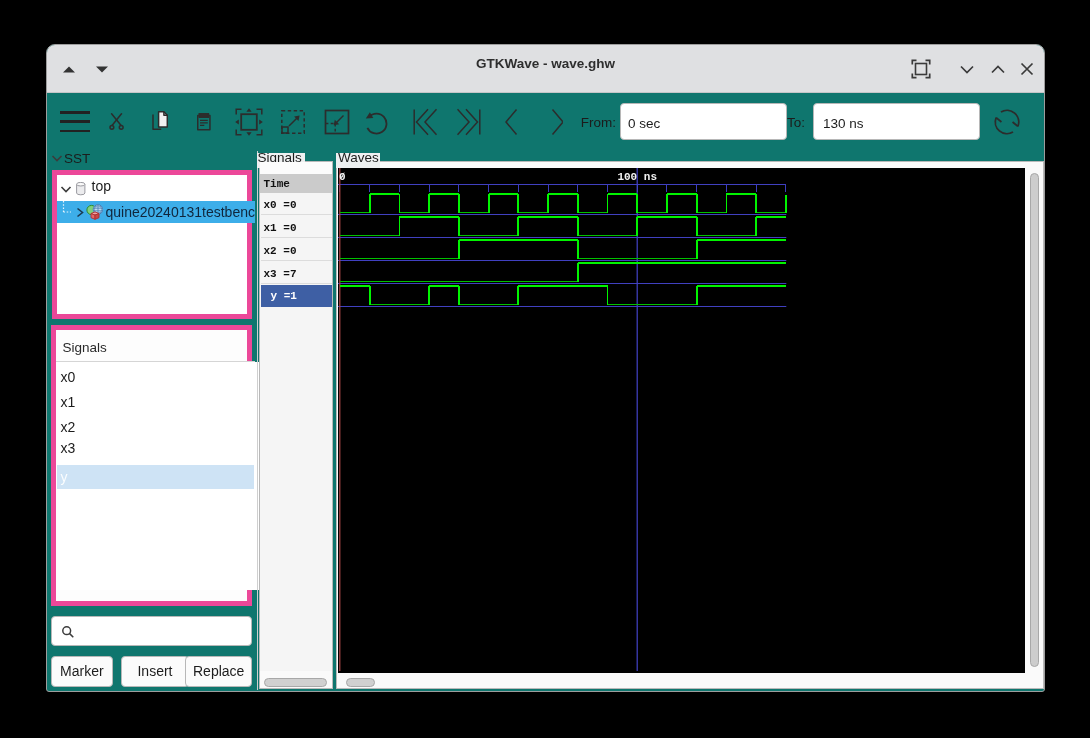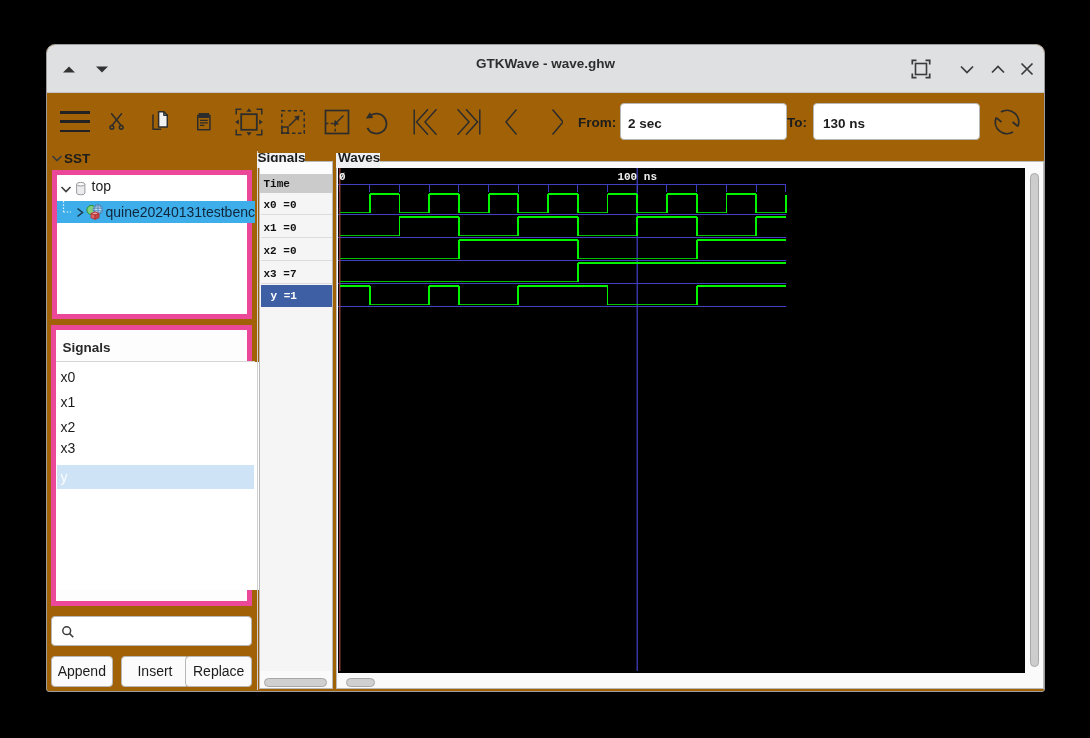--- a/index.html
+++ b/index.html
@@ -1,20 +1,20 @@
 <!DOCTYPE html>
 <html><head><meta charset="utf-8"><style>
 * { margin:0; padding:0; box-sizing:border-box; }
 body { width:1090px; height:738px; background:#000; font-family:"Liberation Sans",sans-serif; position:relative; overflow:hidden; }
-#win { position:absolute; left:46px; top:44px; width:999px; height:648px; background:#a16207; border:1px solid #9d9d9d; border-radius:9px 9px 3px 3px; }
+#win { position:absolute; left:46px; top:44px; width:999px; height:648px; background:#0f766e; border:1px solid #9d9d9d; border-radius:9px 9px 3px 3px; }
 #titlebar { position:absolute; left:0; top:0; width:100%; height:48px; background:#dfe0e2; border-bottom:1px solid #c5c6c8; border-radius:8px 8px 0 0; }
 .ttl { position:absolute; left:0; width:100%; text-align:center; top:10.5px; font-size:13.5px; font-weight:bold; color:#2e2e2e; }
 .sub { position:absolute; left:0; width:100%; text-align:center; top:29px; font-size:11.5px; color:#8e8e8e; }
 .abs { position:absolute; }
-.lbl { font-size:13.5px; color:#1c1c1c;font-weight:bold; }
+.lbl { font-size:13.5px; color:#1c1c1c; }
 .box { position:absolute; background:#fff; border:5px solid #ec4899; }
 .btn { position:absolute; top:611px; height:31px; background:#fbfbfb; border:1px solid #b7b7b7; border-radius:4px; font-size:14px; color:#1c1c1c; text-align:center; line-height:29px; }
 .entry { position:absolute; background:#fff; border:1px solid #b7b7b7; border-radius:4px; }
 .wtxt { font-family:"Liberation Mono",monospace; font-size:11px; fill:#f2f2f2; font-weight:bold; }
 .mrow { position:absolute; width:71px; height:23px; font-family:"Liberation Mono",monospace; font-size:11px; font-weight:bold; color:#111; line-height:23px; }
 .chev { stroke:#3c3c3c; stroke-width:1.6; fill:none; }
 </style></head>
 <body>
 <div id="win">
  <div id="titlebar">
@@ -138,21 +138,21 @@
         <path d="M13.5 1.5 L3 14 L13.5 26.5"></path>
       </g>
     </svg>
  <svg width="17" height="28" viewBox="0 0 17 28" style="position:absolute;left:499px;top:63px">
       <g stroke="#2c2c2c" stroke-width="1.5" fill="none">
         <path d="M6.5 1.5 L17 14 L6.5 26.5"></path>
       </g>
     </svg>
  <div class="abs lbl" style="left:531px;top:70px;width:38px;text-align:right">From:</div>
  <div class="entry" style="left:572.5px;top:58px;width:167px;height:37px"></div>
- <div class="abs lbl" style="left:581px;top:70.5px">2 sec</div>
+ <div class="abs lbl" style="left:581px;top:70.5px">0 sec</div>
  <div class="abs lbl" style="left:740px;top:70px">To:</div>
  <div class="entry" style="left:766px;top:58px;width:167px;height:37px"></div>
  <div class="abs lbl" style="left:776px;top:70.5px">130 ns</div>
  <svg width="28" height="28" viewBox="0 0 28 28" style="position:absolute;left:946px;top:63px">
       <g stroke="#2c2c2c" stroke-width="1.8" fill="none">
         <path d="M7.97 3.97 A11.7 11.7 0 0 1 24.85 18.38"></path>
         <path d="M19.55 13.98 L24.85 18.38"></path>
         <path d="M20.03 24.03 A11.7 11.7 0 0 1 3.15 9.62"></path>
         <path d="M8.45 14.02 L3.15 9.62"></path>
       </g>
@@ -211,21 +211,21 @@
  </div>
 
  <div class="entry" style="left:4px;top:570.5px;width:200.5px;height:30.5px"></div>
  <svg width="15" height="15" viewBox="0 0 15 15" style="position:absolute;left:13px;top:579px">
       <g stroke="#3c3c3c" stroke-width="1.5" fill="none">
         <circle cx="6.7" cy="6.7" r="3.9"></circle>
         <path d="M9.6 9.6 L13.3 13.3"></path>
       </g>
     </svg>
 
- <div class="btn" style="left:4px;width:61.6px">Append</div>
+ <div class="btn" style="left:4px;width:61.6px">Marker</div>
  <div class="btn" style="left:74px;width:68px">Insert</div>
  <div class="btn" style="left:138.4px;width:66.6px">Replace</div>
 
  <div class="abs" style="left:209.5px;top:106px;width:1px;height:539px;background:#cfcfcf"></div>
 
  <div class="abs" style="left:211.5px;top:116px;width:74px;height:528px;border:1px solid #b9b9b9;background:#fafafa"></div>
  <div class="abs" style="left:210px;top:108px;width:47.5px;height:15px;background:#eef0f1"></div>
  <div class="abs lbl" style="left:210.5px;top:105px">Signals</div>
  <div class="abs" style="left:212.5px;top:117px;width:72px;height:509px;background:#f5f5f5"></div>
  <div class="abs" style="left:212.5px;top:117px;width:72px;height:13.7px;background:#fcfcfc"></div>

